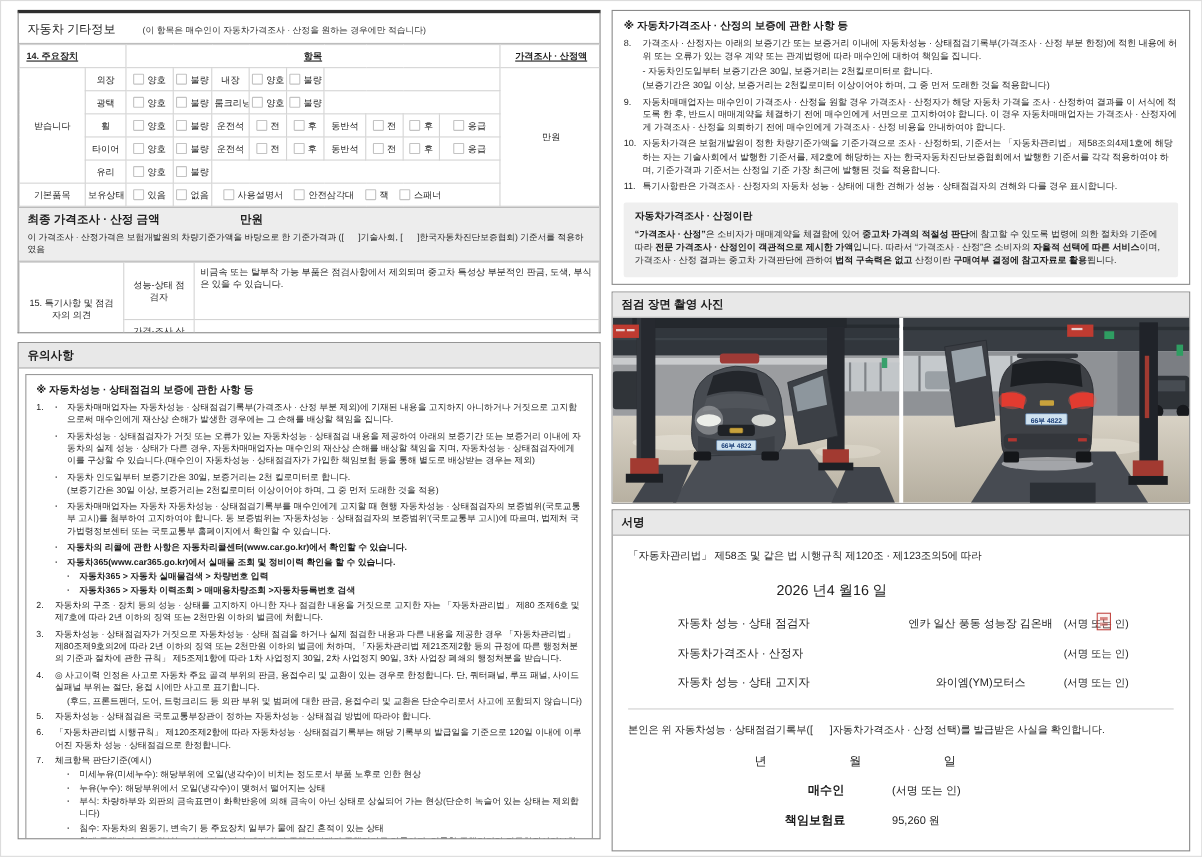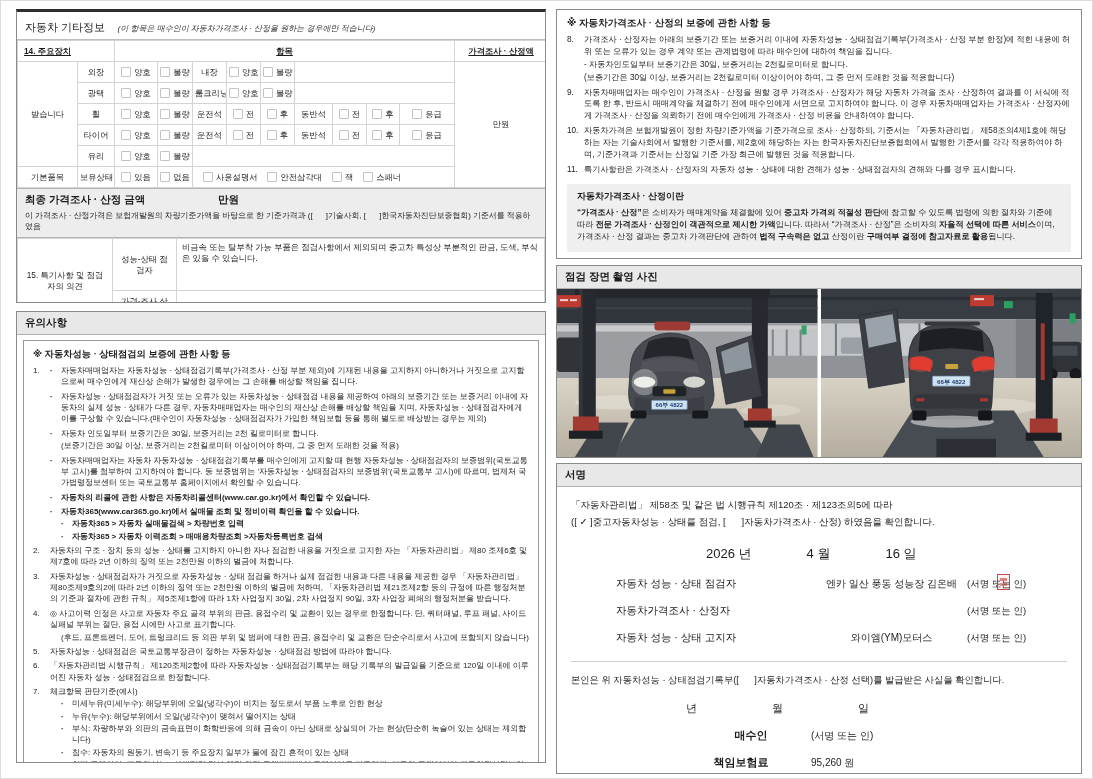--- a/index.html
+++ b/index.html
@@ -8,21 +8,21 @@
   .col-left{position:absolute;left:15px;top:8px;width:530px;}
   .col-right{position:absolute;left:555px;top:8px;width:526px;}
   .box{border:1px solid #8a8a8a;background:#fff;box-sizing:border-box;}
   .box.thicktop{border-top:3px solid #2f2f2f;}
   .hbar{background:#e8e8e8;border-bottom:1px solid #b0b0b0;padding:4px 8px;font-size:10.5px;font-weight:bold;}
   .pre{white-space:pre-wrap;}
 
   
   .ohead{padding:5px 8px 4px 8px;border-bottom:1px solid #bdbdbd;}
   .ohead .t{font-size:11px;font-weight:normal;}
-  .ohead .s{font-size:8px;color:#333;margin-left:8px;font-style:italic;}
+  .ohead .s{font-size:8px;color:#333;margin-left:20px;}
   table.otab{width:100%;border-collapse:collapse;table-layout:fixed;font-size:8.3px;}
   table.otab td{border:1px solid #d4d4d4;height:20px;padding:0 2px;text-align:center;vertical-align:middle;
                 overflow:hidden;white-space:nowrap;}
   table.otab td.lab{font-weight:500;}
   table.otab td.hd{font-weight:600;text-decoration:underline;}
   table.otab td.left{text-align:left;padding-left:6px;}
   .opt{display:inline-flex;align-items:center;gap:3px;vertical-align:middle;}
   .cb{display:inline-block;width:8px;height:8px;border:1px solid #c3c3c3;background:#fff;border-radius:1px;}
   .optrow{display:flex;align-items:center;gap:10px;justify-content:flex-start;padding-left:4px;}
 
@@ -53,21 +53,21 @@
   .defbox{background:#efefef;border-radius:2px;margin-top:8px;padding:6px 10px 8px 10px;}
   .defbox .dt{font-size:9px;font-weight:bold;margin-bottom:4px;}
   .defbox .dp{font-size:8.2px;line-height:1.5;}
 
   .photos{display:flex;gap:3px;background:#fff;height:168px;}
   .photos svg{flex:1;height:100%;display:block;}
 
   
   .sigc{padding:12px 14px 10px 14px;font-size:9.5px;}
   .sigc .law{margin-bottom:4px;}
-  .daterow{display:flex;gap:55px;margin:16px 0 14px 135px;font-size:13px;}
+  .daterow{display:flex;margin:16px 0 14px 135px;font-size:13px;}
   .srow{display:flex;align-items:center;margin:13px 0;}
   .srow .sl{flex:0 0 200px;padding-left:45px;font-size:10.5px;}
   .srow .sv{flex:1;text-align:center;font-size:10px;}
   .srow .sfx-wrap{flex:0 0 100px;position:relative;font-size:9.5px;text-align:left;}
   .stamp{position:absolute;left:30px;top:-4px;width:13px;height:16px;border:1.5px solid rgba(185,45,40,.85);
          background:rgba(215,70,60,.07);box-sizing:border-box;}
   .stamp::before{content:"";position:absolute;left:2px;right:2px;top:3px;height:3px;background:rgba(185,45,40,.55);}
   .stamp::after{content:"";position:absolute;left:2px;right:2px;bottom:3px;height:3px;background:rgba(185,45,40,.45);}
   .divline{border-top:1px solid #cfcfcf;margin:16px 0 12px 0;}
   .ymdrow{display:flex;gap:75px;margin:14px 0 6px 115px;font-size:11px;}
@@ -555,21 +555,20 @@
           <rect x="184" y="12" width="9" height="7" fill="#2f9e62"></rect>
           <rect x="250" y="24" width="6" height="10" fill="#2f9e62"></rect>
         </svg>
       </div>
     </div>
 
     <div class="box" style="margin-top:5px;height:311px;overflow:hidden;">
       <div class="hbar">서명</div>
       <div class="sigc">
         <div class="law">「자동차관리법」 제58조 및 같은 법 시행규칙 제120조 · 제123조의5에 따라</div>
-        <div class="pre">([ ✓ ]중고자동차성능 · 상태를 점검, [      ]자동차가격조사 · 산정) 하였음을 확인합니다.</div>
 
         <div class="daterow">
           <span><span>2026</span> <span>년</span></span>
           <span><span>4</span> <span>월</span></span>
           <span><span>16</span> <span>일</span></span>
         </div>
 
         <div class="srow">
           <span class="sl">자동차 성능 · 상태 점검자</span>
           <span class="sv">엔카 일산 풍동 성능장  김온배</span>

